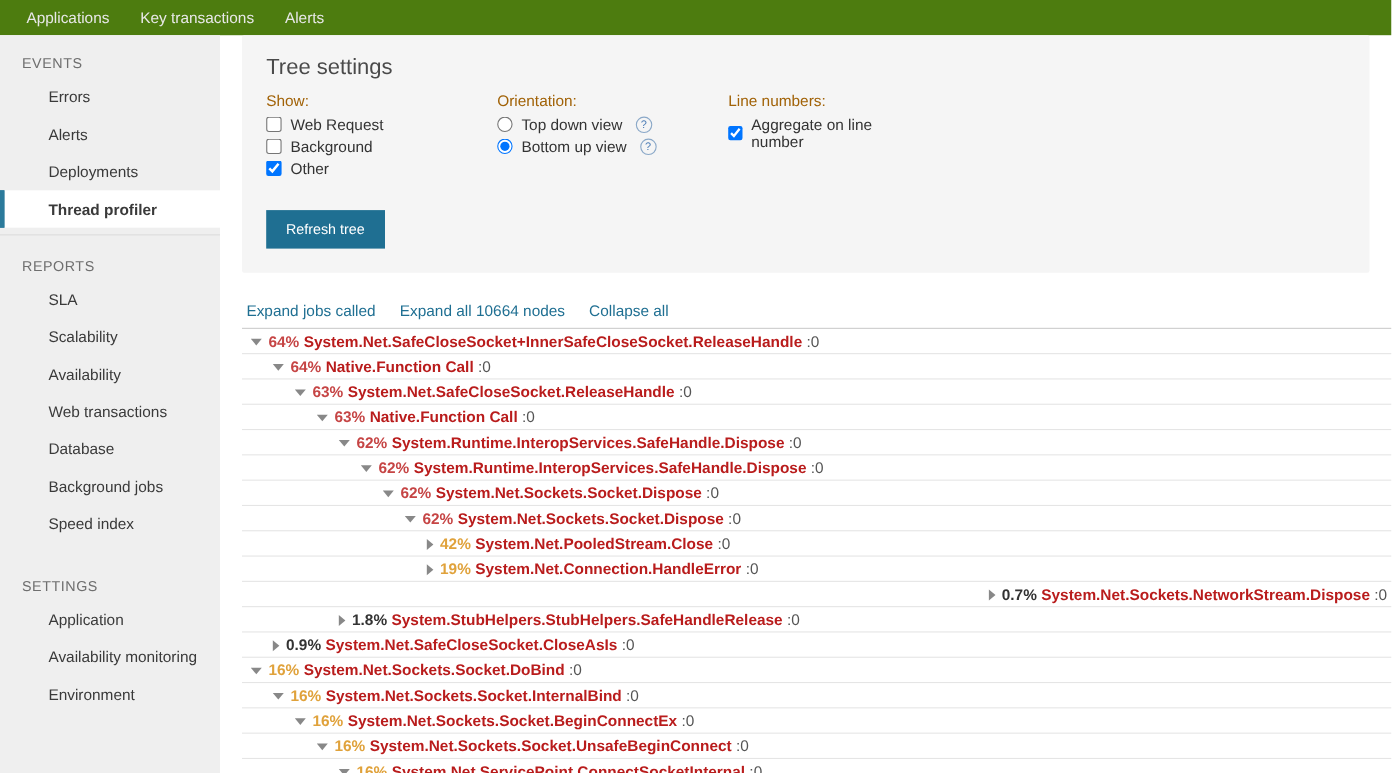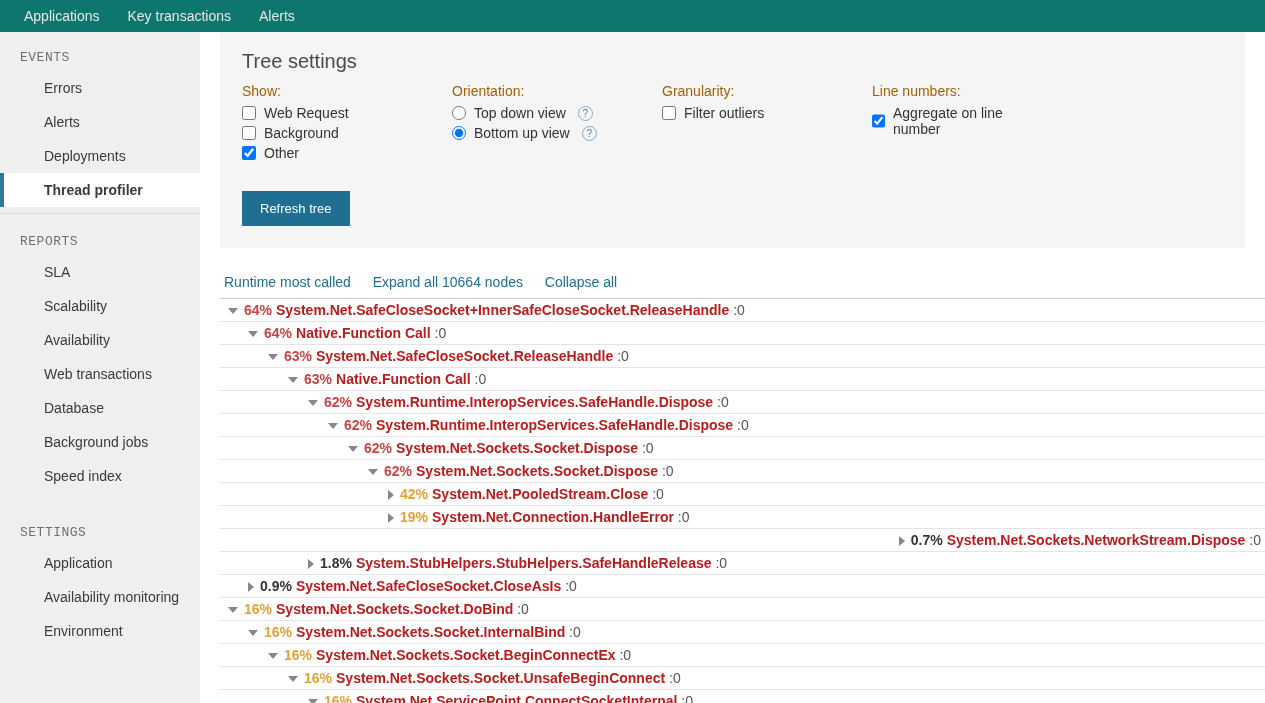--- a/index.html
+++ b/index.html
@@ -7,21 +7,21 @@
     margin: 0;
     font-family: -apple-system, "Segoe UI", Helvetica, Arial, sans-serif;
     font-size: 14px;
     color: #333;
     background: #fff;
     overflow-x: hidden;
   }
 
   
   .topbar {
-    background: #0f766e;
+    background: #4d7c0f;
     color: #e8e8e8;
     height: 32px;
     display: flex;
     align-items: center;
     padding: 0 10px;
   }
   .topbar-item {
     padding: 0 14px;
     height: 32px;
     line-height: 32px;
@@ -38,21 +38,20 @@
     flex-shrink: 0;
   }
   .content { flex: 1; padding: 0 0 20px 20px; }
 
   
   .sb-section-title {
     color: #6f6f6f;
     font-size: 13px;
     letter-spacing: 0.5px;
     padding: 10px 20px 6px;
-    font-family: Liberation Mono, monospace;
   }
   .sb-item {
     padding: 9px 20px 9px 40px;
     color: #3a3a3a;
     cursor: pointer;
     font-size: 14px;
     border-left: 4px solid transparent;
   }
   .sb-item.selected {
     background: #fff;
@@ -231,40 +230,33 @@
                 <span>Top down view</span>
                 <span class="help-icon">?</span>
               </label>
               <label class="opt">
                 <input type="radio" name="orient" checked="" style="">
                 <span>Bottom up view</span>
                 <span class="help-icon">?</span>
               </label>
             </div>
         </div>
-        <div class="settings-col">
-          <div class="settings-label">Granularity:</div>
-          <label class="opt">
-            <input type="checkbox" id="gran-cb" style="">
-            <span>Filter outliers</span>
-          </label>
-        </div>
         <div class="settings-col" style="max-width:160px">
           <div class="settings-label">Line numbers:</div>
           <label class="opt">
             <input type="checkbox" id="line-cb" checked="" style="">
             <span>Aggregate on line number</span>
           </label>
         </div>
       </div>
       <button class="btn-primary">Refresh tree</button>
     </section>
 
     <div class="tree-actions">
-      <a>Runtime most called</a>
+      <a>Expand jobs called</a>
       <a>Expand all 10664 nodes</a>
       <a>Collapse all</a>
     </div>
 
     <div class="tree" id="tree">
         <div class="tree-row first" style="padding-left: 8px;"><span class="tog open"></span><span class="pct red">64%</span><span class="name">System.Net.SafeCloseSocket+InnerSafeCloseSocket.ReleaseHandle</span><span class="suffix"> :0</span></div>
         <div class="tree-row" style="padding-left: 28px;"><span class="tog open"></span><span class="pct red">64%</span><span class="name">Native.Function Call</span><span class="suffix"> :0</span></div>
         <div class="tree-row" style="padding-left: 48px;"><span class="tog open"></span><span class="pct red">63%</span><span class="name">System.Net.SafeCloseSocket.ReleaseHandle</span><span class="suffix"> :0</span></div>
         <div class="tree-row" style="padding-left: 68px;"><span class="tog open"></span><span class="pct red">63%</span><span class="name">Native.Function Call</span><span class="suffix"> :0</span></div>
         <div class="tree-row" style="padding-left: 88px;"><span class="tog open"></span><span class="pct red">62%</span><span class="name">System.Runtime.InteropServices.SafeHandle.Dispose</span><span class="suffix"> :0</span></div>

